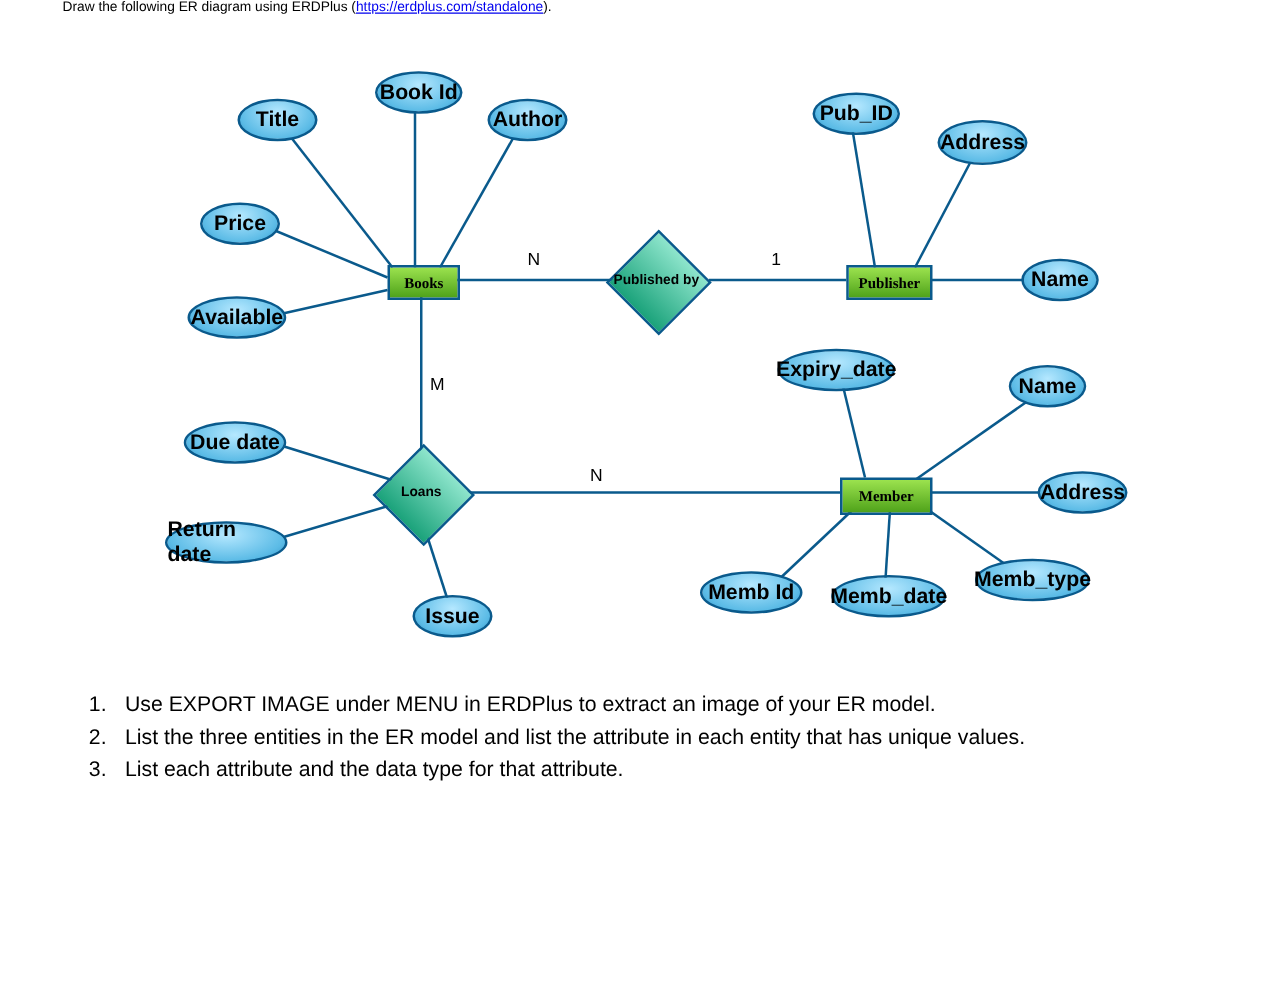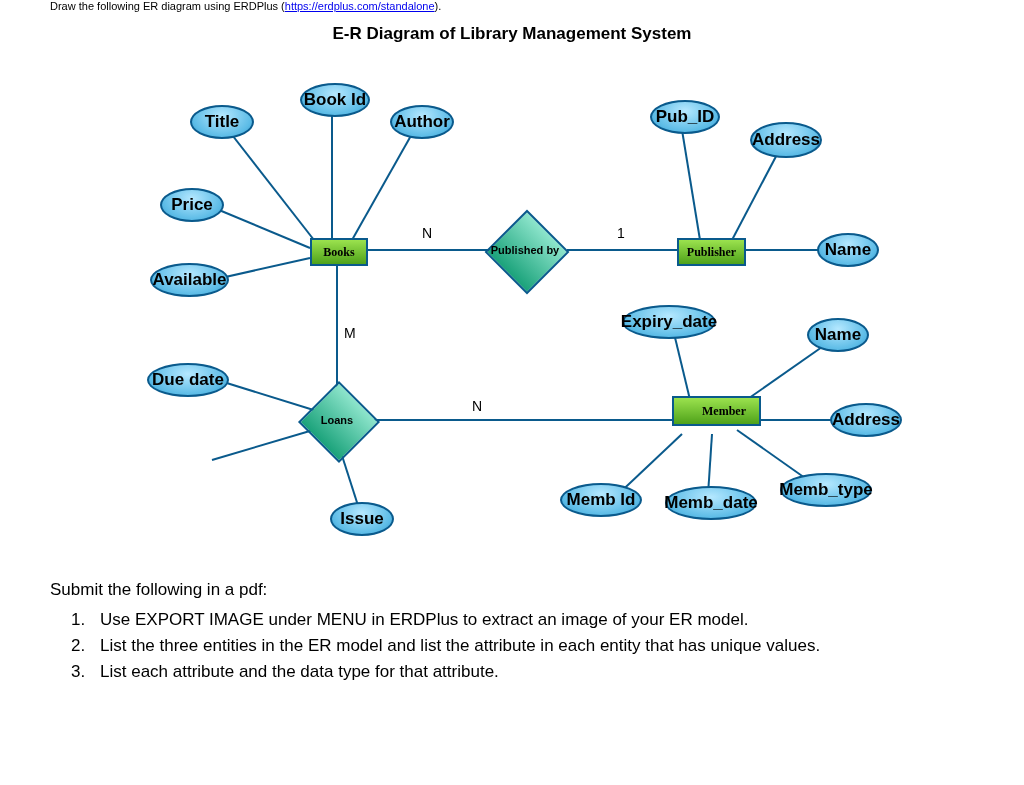--- a/index.html
+++ b/index.html
@@ -112,21 +112,20 @@
 </style>
 </head>
 <body>
 
 <div class="page">
 
   <p class="intro">
     <span>Draw the following ER diagram using ERDPlus (</span><a class="link">https://erdplus.com/standalone</a><span>).</span>
   </p>
 
-  <div class="diagram-title">E-R Diagram of Library Management System</div>
 
   <div class="diagram">
 
     <svg>
 
       <line x1="270" y1="190" x2="270" y2="60" stroke="#0a5a8c" stroke-width="2"></line>
       <line x1="252" y1="190" x2="160" y2="72" stroke="#0a5a8c" stroke-width="2"></line>
       <line x1="290" y1="190" x2="355" y2="75" stroke="#0a5a8c" stroke-width="2"></line>
       <line x1="248" y1="198" x2="145" y2="155" stroke="#0a5a8c" stroke-width="2"></line>
       <line x1="248" y1="208" x2="150" y2="230" stroke="#0a5a8c" stroke-width="2"></line>
@@ -150,21 +149,21 @@
       <line x1="650" y1="384" x2="645" y2="460" stroke="#0a5a8c" stroke-width="2"></line>
       <line x1="620" y1="384" x2="550" y2="450" stroke="#0a5a8c" stroke-width="2"></line>
 
       <line x1="275" y1="390" x2="300" y2="468" stroke="#0a5a8c" stroke-width="2"></line>
       <line x1="258" y1="362" x2="155" y2="330" stroke="#0a5a8c" stroke-width="2"></line>
       <line x1="258" y1="378" x2="150" y2="410" stroke="#0a5a8c" stroke-width="2"></line>
     </svg>
 
     <div class="entity" style="left:248px; top:188px; width:54px; height:24px;">Books</div>
     <div class="entity" style="left:615px; top:188px; width:65px; height:24px;">Publisher</div>
-    <div class="entity" style="left:610px; top:346px; width:70px; height:26px;padding-left:15px;">Member</div>
+    <div class="entity" style="left:610px; top:358px; width:70px; height:26px;">Member</div>
 
     <div class="rel-wrap" style="left:435px; top:172px; width:56px; height:56px;">
       <div class="rel"></div>
       <div class="rel-label" style="left:-18px; width:92px;">Published by</div>
     </div>
     <div class="rel-wrap" style="left:248px; top:343px; width:54px; height:54px;">
       <div class="rel"></div>
       <div class="rel-label">Loans</div>
     </div>
 
@@ -180,27 +179,27 @@
 
     <div class="attr" style="left:560px; top:255px; width:90px; height:30px;">Expiry_date</div>
     <div class="attr" style="left:745px; top:268px; width:58px; height:30px;">Name</div>
     <div class="attr" style="left:768px; top:353px; width:68px; height:30px;">Address</div>
     <div class="attr" style="left:718px; top:423px; width:88px; height:30px;">Memb_type</div>
     <div class="attr" style="left:603px; top:436px; width:88px; height:30px;">Memb_date</div>
     <div class="attr" style="left:498px; top:433px; width:78px; height:30px;">Memb Id</div>
 
     <div class="attr" style="left:268px; top:452px; width:60px; height:30px;">Issue</div>
     <div class="attr" style="left:85px;  top:313px; width:78px; height:30px;">Due date</div>
+    <div class="attr" style="left:70px;  top:393px; width:94px; height:30px;">Return date</div>
 
     <div class="card" style="left:360px; top:175px;">N</div>
     <div class="card" style="left:555px; top:175px;">1</div>
     <div class="card" style="left:282px; top:275px;">M</div>
     <div class="card" style="left:410px; top:348px;">N</div>
 
   </div>
 
-  <p class="submit-intro">Submit the following in a pdf:</p>
   <ol class="instr">
     <li>Use EXPORT IMAGE under MENU in ERDPlus to extract an image of your ER model.</li>
     <li>List the three entities in the ER model and list the attribute in each entity that has unique values.</li>
     <li>List each attribute and the data type for that attribute.</li>
   </ol>
 </div>
 
 </body></html>

